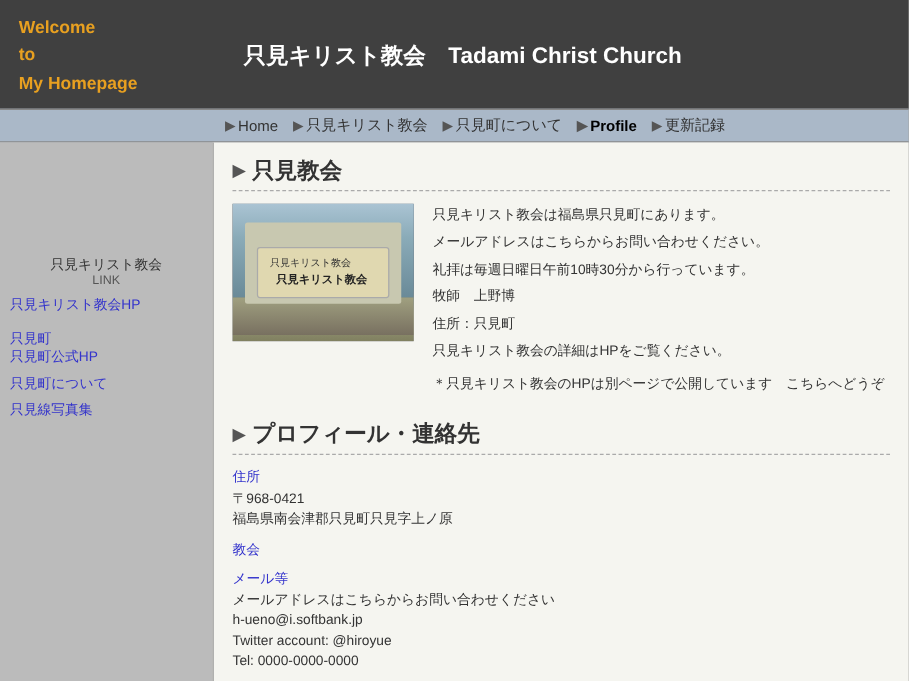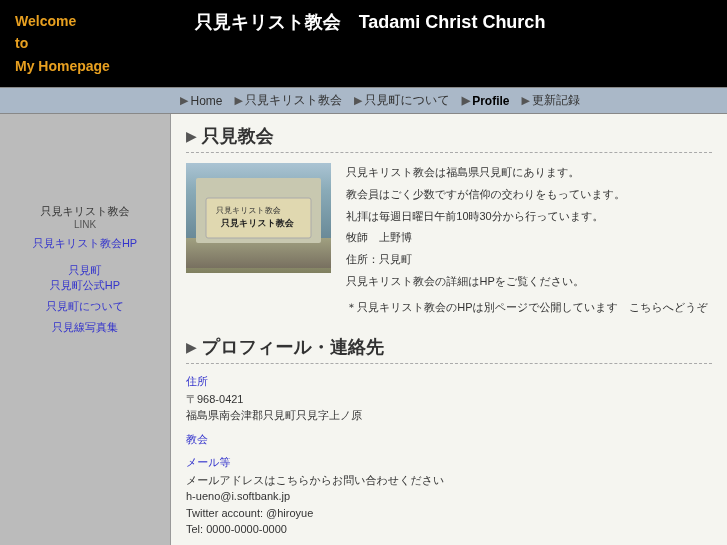--- a/index.html
+++ b/index.html
@@ -1,38 +1,38 @@
 <!DOCTYPE html>
 <html><head>
   <meta charset="utf-8">
   <style>
     * { margin: 0; padding: 0; box-sizing: border-box; }
     body { font-family: Arial, sans-serif; font-size: 12px; background: #999; width: 727px; min-height: 545px; }
 
     #outer { width: 727px; background: #999; }
 
     
-    #header { background: #000000; display: flex; align-items: flex-start; padding: 10px 15px; min-height: 75px; }
+    #header { background: #404040; display: flex; align-items: center; padding: 10px 15px; min-height: 75px; }
     #sidebar-header { width: 170px; flex-shrink: 0; }
     #sidebar-header-text { color: #e8a020; font-size: 14px; font-weight: bold; line-height: 1.6; }
     #header-title { color: #fff; font-size: 18px; font-weight: bold; flex: 1; padding-left: 10px; }
 
     
     #navbar { background: #aab8c8; display: flex; align-items: center; padding: 4px 0 4px 180px; border-top: 1px solid #888; border-bottom: 1px solid #888; }
     .nav-item { display: flex; align-items: center; margin-right: 4px; color: #333; font-size: 12px; text-decoration: none; }
     .nav-item .arrow { color: #555; margin-right: 2px; font-size: 11px; }
     .nav-item.active { color: #000; font-weight: bold; }
     .nav-sep { color: #666; margin: 0 4px; }
 
     
     #main { display: flex; background: #bbb; min-height: 460px; }
 
     
     #sidebar { width: 170px; flex-shrink: 0; background: #bbb; padding: 10px 8px; }
-    .sidebar-link { display: block; color: #3333cc; font-size: 11px; text-align: center; text-decoration: none; margin: 6px 0; cursor: pointer; }
+    .sidebar-link { display: block; color: #3333cc; font-size: 11px; text-decoration: none; margin: 6px 0; cursor: pointer; }
 
     
     #content { flex: 1; background: #f5f5f0; padding: 10px 15px; border-left: 1px solid #999; }
 
     
     .section-header { display: flex; align-items: center; margin-bottom: 4px; }
     .section-header .triangle { color: #555; margin-right: 5px; font-size: 14px; }
     .section-title { font-size: 18px; font-weight: bold; color: #333; }
     .section-divider { border: none; border-top: 1px dashed #aaa; margin: 4px 0 10px 0; }
 
@@ -134,21 +134,21 @@
 
               <rect x="20" y="40" width="105" height="40" fill="#e0d8b0" rx="2" stroke="#aaa" stroke-width="1"></rect>
 
               <text x="30" y="55" font-size="8" fill="#333" font-family="serif">只見キリスト教会</text>
               <text x="35" y="68" font-size="9" fill="#222" font-family="serif" font-weight="bold">只見キリスト教会</text>
             </svg>
           </div>
         </div>
         <div class="church-text">
           <p>只見キリスト教会は福島県只見町にあります。</p>
-          <p>教会員はごく少数ですが信仰の交わりをもっています。</p>
+          <p>メールアドレスはこちらからお問い合わせください。</p>
           <p>礼拝は毎週日曜日午前10時30分から行っています。</p>
           <p>牧師　上野博</p>
           <p>住所：只見町</p>
           <p>只見キリスト教会の詳細はHPをご覧ください。</p>
           <p style="margin-top:8px;">＊只見キリスト教会のHPは別ページで公開しています　こちらへどうぞ</p>
         </div>
       </div>
 
       <div class="section-header">
         <span class="triangle">▶</span>

